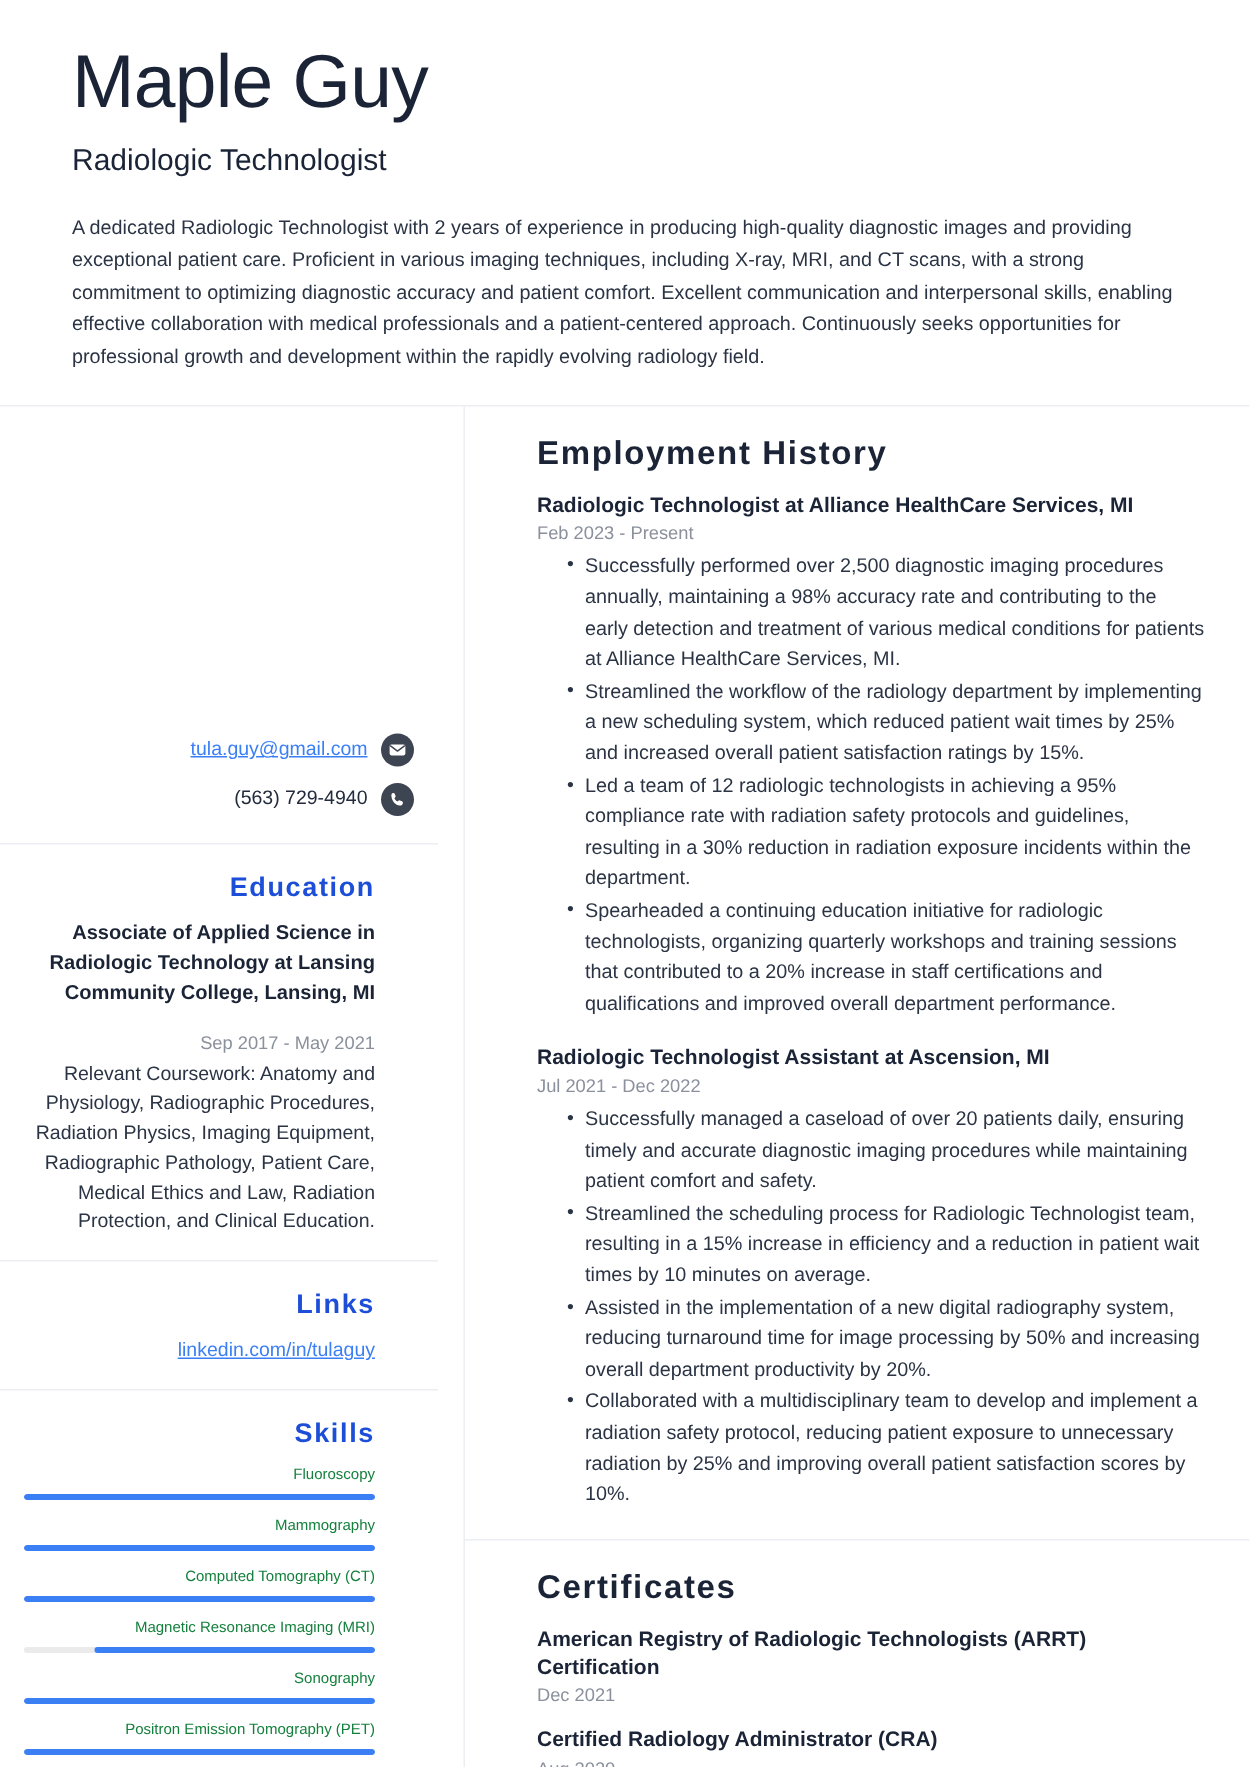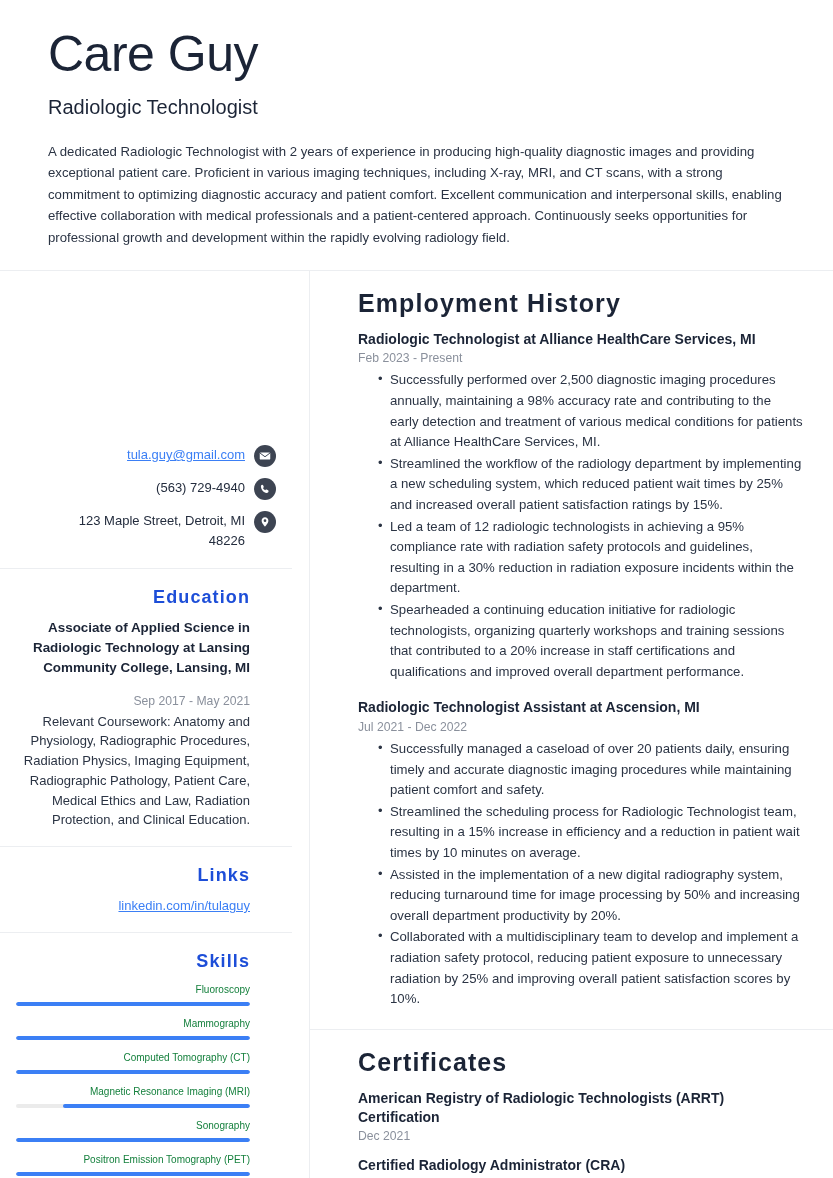--- a/index.html
+++ b/index.html
@@ -180,21 +180,21 @@
     height: 4px;
     background: #3b7ff5;
     border-radius: 2px;
   }
 
   
   .main-block {
     padding: 18px 30px 18px 48px;
   }
   .main-heading {
-    font-size: 25px;
+    font-size: 22px;
     font-weight: 700;
     letter-spacing: 1.1px;
     color: #1b2436;
     margin: 0 0 12px 0;
   }
   .job {
     margin-bottom: 16px;
   }
   .job:last-child { margin-bottom: 0; }
   .job-head {
@@ -246,21 +246,21 @@
     color: #8a909c;
     margin: 2px 0 0 0;
   }
 </style>
 </head>
 <body>
 
 <div class="page">
 
   <div class="header">
-    <h1 class="name">Care Guy</h1>
+    <h1 class="name">Maple Guy</h1>
     <div class="job-title">Radiologic Technologist</div>
     <p class="summary">A dedicated Radiologic Technologist with 2 years of experience in producing high-quality diagnostic images and providing exceptional patient care. Proficient in various imaging techniques, including X-ray, MRI, and CT scans, with a strong commitment to optimizing diagnostic accuracy and patient comfort. Excellent communication and interpersonal skills, enabling effective collaboration with medical professionals and a patient-centered approach. Continuously seeks opportunities for professional growth and development within the rapidly evolving radiology field.</p>
   </div>
   <div class="h-divider"></div>
 
   <div class="columns">
 
     <div class="sidebar">
 
       <div class="side-block contact">
@@ -278,29 +278,20 @@
 
         <div class="contact-row">
           <div class="contact-text">(563) 729-4940</div>
           <span class="icon-badge">
             <svg width="12" height="12" viewBox="0 0 16 16" aria-hidden="true">
               <path d="M4.3 2.2c0.7 0 1.2 0.5 1.5 1.3l0.5 1.4c0.2 0.6 0 1-0.5 1.4l-0.6 0.5c0.6 1.3 1.7 2.4 3 3l0.5-0.6c0.4-0.5 0.8-0.6 1.4-0.4l1.4 0.5c0.8 0.3 1.3 0.8 1.3 1.5 0 1.6-1.3 2.8-2.9 2.6C6.4 13 3 9.6 2.6 5.1 2.4 3.5 2.8 2.2 4.3 2.2z" fill="#ffffff"></path>
             </svg>
           </span>
         </div>
 
-        <div class="contact-row">
-          <div class="contact-text">123 Maple Street, Detroit, MI 48226</div>
-          <span class="icon-badge">
-            <svg width="12" height="12" viewBox="0 0 16 16" aria-hidden="true">
-              <path d="M8 1.8c-2.5 0-4.5 2-4.5 4.5 0 3.2 4.5 7.9 4.5 7.9s4.5-4.7 4.5-7.9c0-2.5-2-4.5-4.5-4.5z" fill="#ffffff"></path>
-              <circle cx="8" cy="6.2" r="1.8" fill="#3d4452"></circle>
-            </svg>
-          </span>
-        </div>
       </div>
 
       <div class="side-divider"></div>
 
       <div class="side-block">
         <h2 class="side-heading">Education</h2>
         <div>
           <div class="edu-degree">Associate of Applied Science in Radiologic Technology at Lansing Community College, Lansing, MI</div>
           <div class="edu-date">Sep 2017 - May 2021</div>
           <div class="edu-desc">Relevant Coursework: Anatomy and Physiology, Radiographic Procedures, Radiation Physics, Imaging Equipment, Radiographic Pathology, Patient Care, Medical Ethics and Law, Radiation Protection, and Clinical Education.</div>

